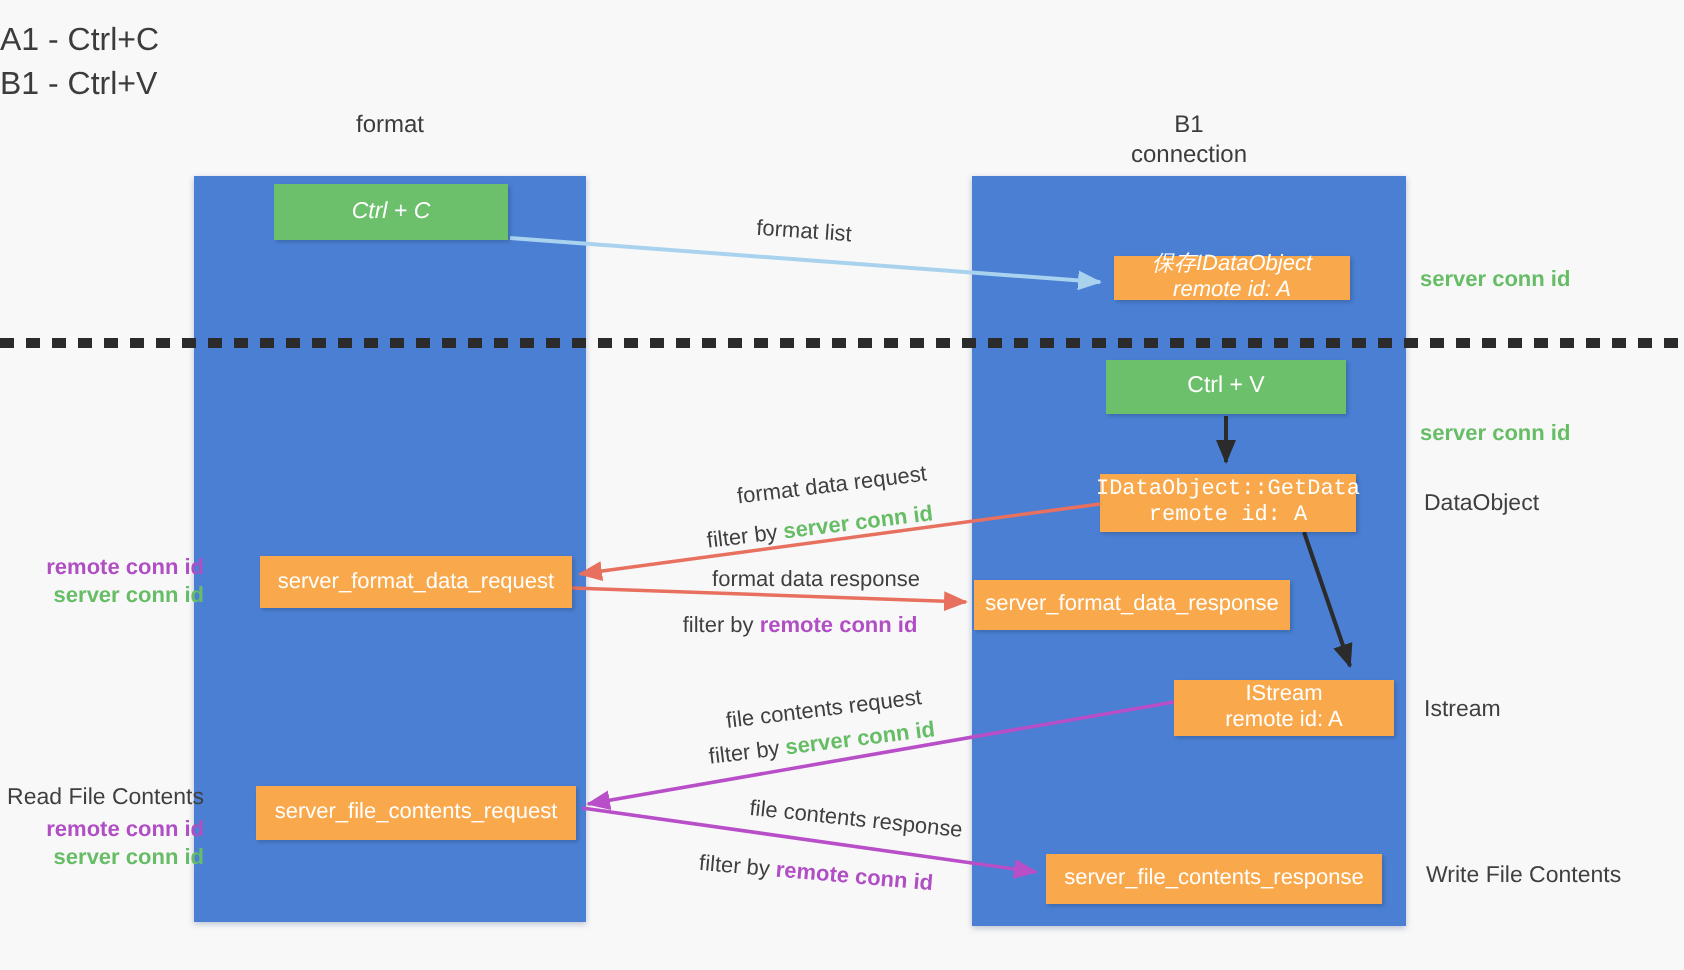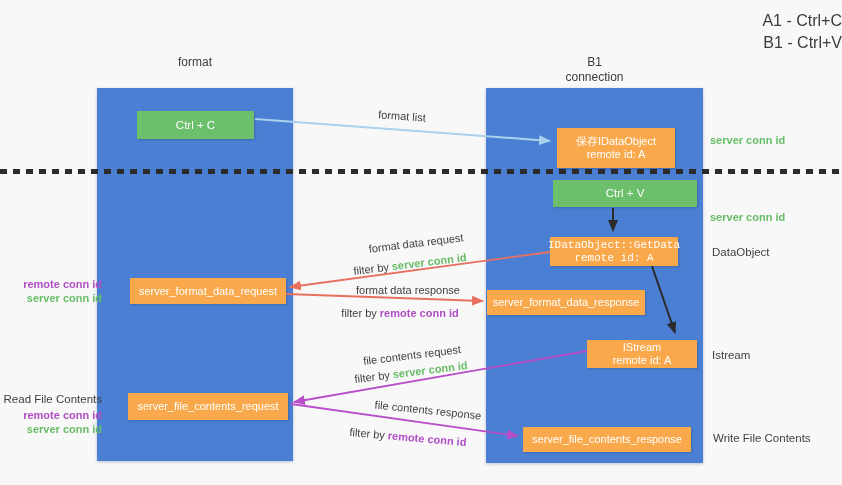--- a/index.html
+++ b/index.html
@@ -4,21 +4,21 @@
 <style>
   html,body{margin:0;padding:0;}
   .canvas{
     position:relative;width:842px;height:485px;
     background:#f8f8f9;overflow:hidden;
     font-family:"Liberation Sans",sans-serif;
     color:#3f3f3f;
   }
   .title{
     position:absolute;left:0;top:10px;width:842px;
-    text-align:right;font-size:16px;line-height:22px;color:#3c3c3c;
+    text-align:left;font-size:16px;line-height:22px;color:#3c3c3c;
   }
   .ll-header{
     position:absolute;text-align:center;font-size:12px;line-height:15px;color:#3c3c3c;
   }
   .lifeline{
     position:absolute;background:#4a7fd3;z-index:1;
     box-shadow:0 1px 3px rgba(70,90,130,.35);
   }
   .dotted{
     position:absolute;left:0;top:169px;width:842px;height:5px;z-index:2;
@@ -82,30 +82,30 @@
     </defs>
     <line x1="255" y1="119" x2="550" y2="141" stroke="#a9d2ee" stroke-width="2" marker-end="url(#m-blue)"></line>
     <line x1="613" y1="208" x2="613" y2="231" stroke="#2b2b2b" stroke-width="2" marker-end="url(#m-black)"></line>
     <line x1="652" y1="266" x2="675" y2="333" stroke="#2b2b2b" stroke-width="2" marker-end="url(#m-black)"></line>
     <line x1="550" y1="252" x2="290" y2="287" stroke="#e8705f" stroke-width="1.8" marker-end="url(#m-red)"></line>
     <line x1="286" y1="294" x2="483" y2="301" stroke="#e8705f" stroke-width="1.8" marker-end="url(#m-red)"></line>
     <line x1="587" y1="351" x2="294" y2="402" stroke="#b84fc8" stroke-width="1.8" marker-end="url(#m-purple)"></line>
     <line x1="291" y1="404" x2="518" y2="436" stroke="#b84fc8" stroke-width="1.8" marker-end="url(#m-purple)"></line>
   </svg>
 
-  <div class="node green" style="left:137px;top:111px;width:117px;height:28px;">
+  <div class="node green" style="left:137px;top:92px;width:117px;height:28px;font-style:italic;">
     <div>Ctrl + C</div>
   </div>
 
-  <div class="node orange" style="left:557px;top:128px;width:118px;height:40px;">
+  <div class="node orange" style="left:557px;top:128px;width:118px;height:22px;font-style:italic;">
     <div>保存IDataObject</div>
     <div>remote id: A</div>
   </div>
 
-  <div class="node green" style="left:553px;top:180px;width:144px;height:27px;">
+  <div class="node green" style="left:553px;top:180px;width:120px;height:27px;">
     <div>Ctrl + V</div>
   </div>
 
   <div class="node orange" style="left:550px;top:237px;width:128px;height:29px;font-family:Liberation Mono, monospace;">
     <div>IDataObject::GetData</div>
     <div>remote id: A</div>
   </div>
 
   <div class="node orange" style="left:130px;top:278px;width:156px;height:26px;">
     <div>server_format_data_request</div>

